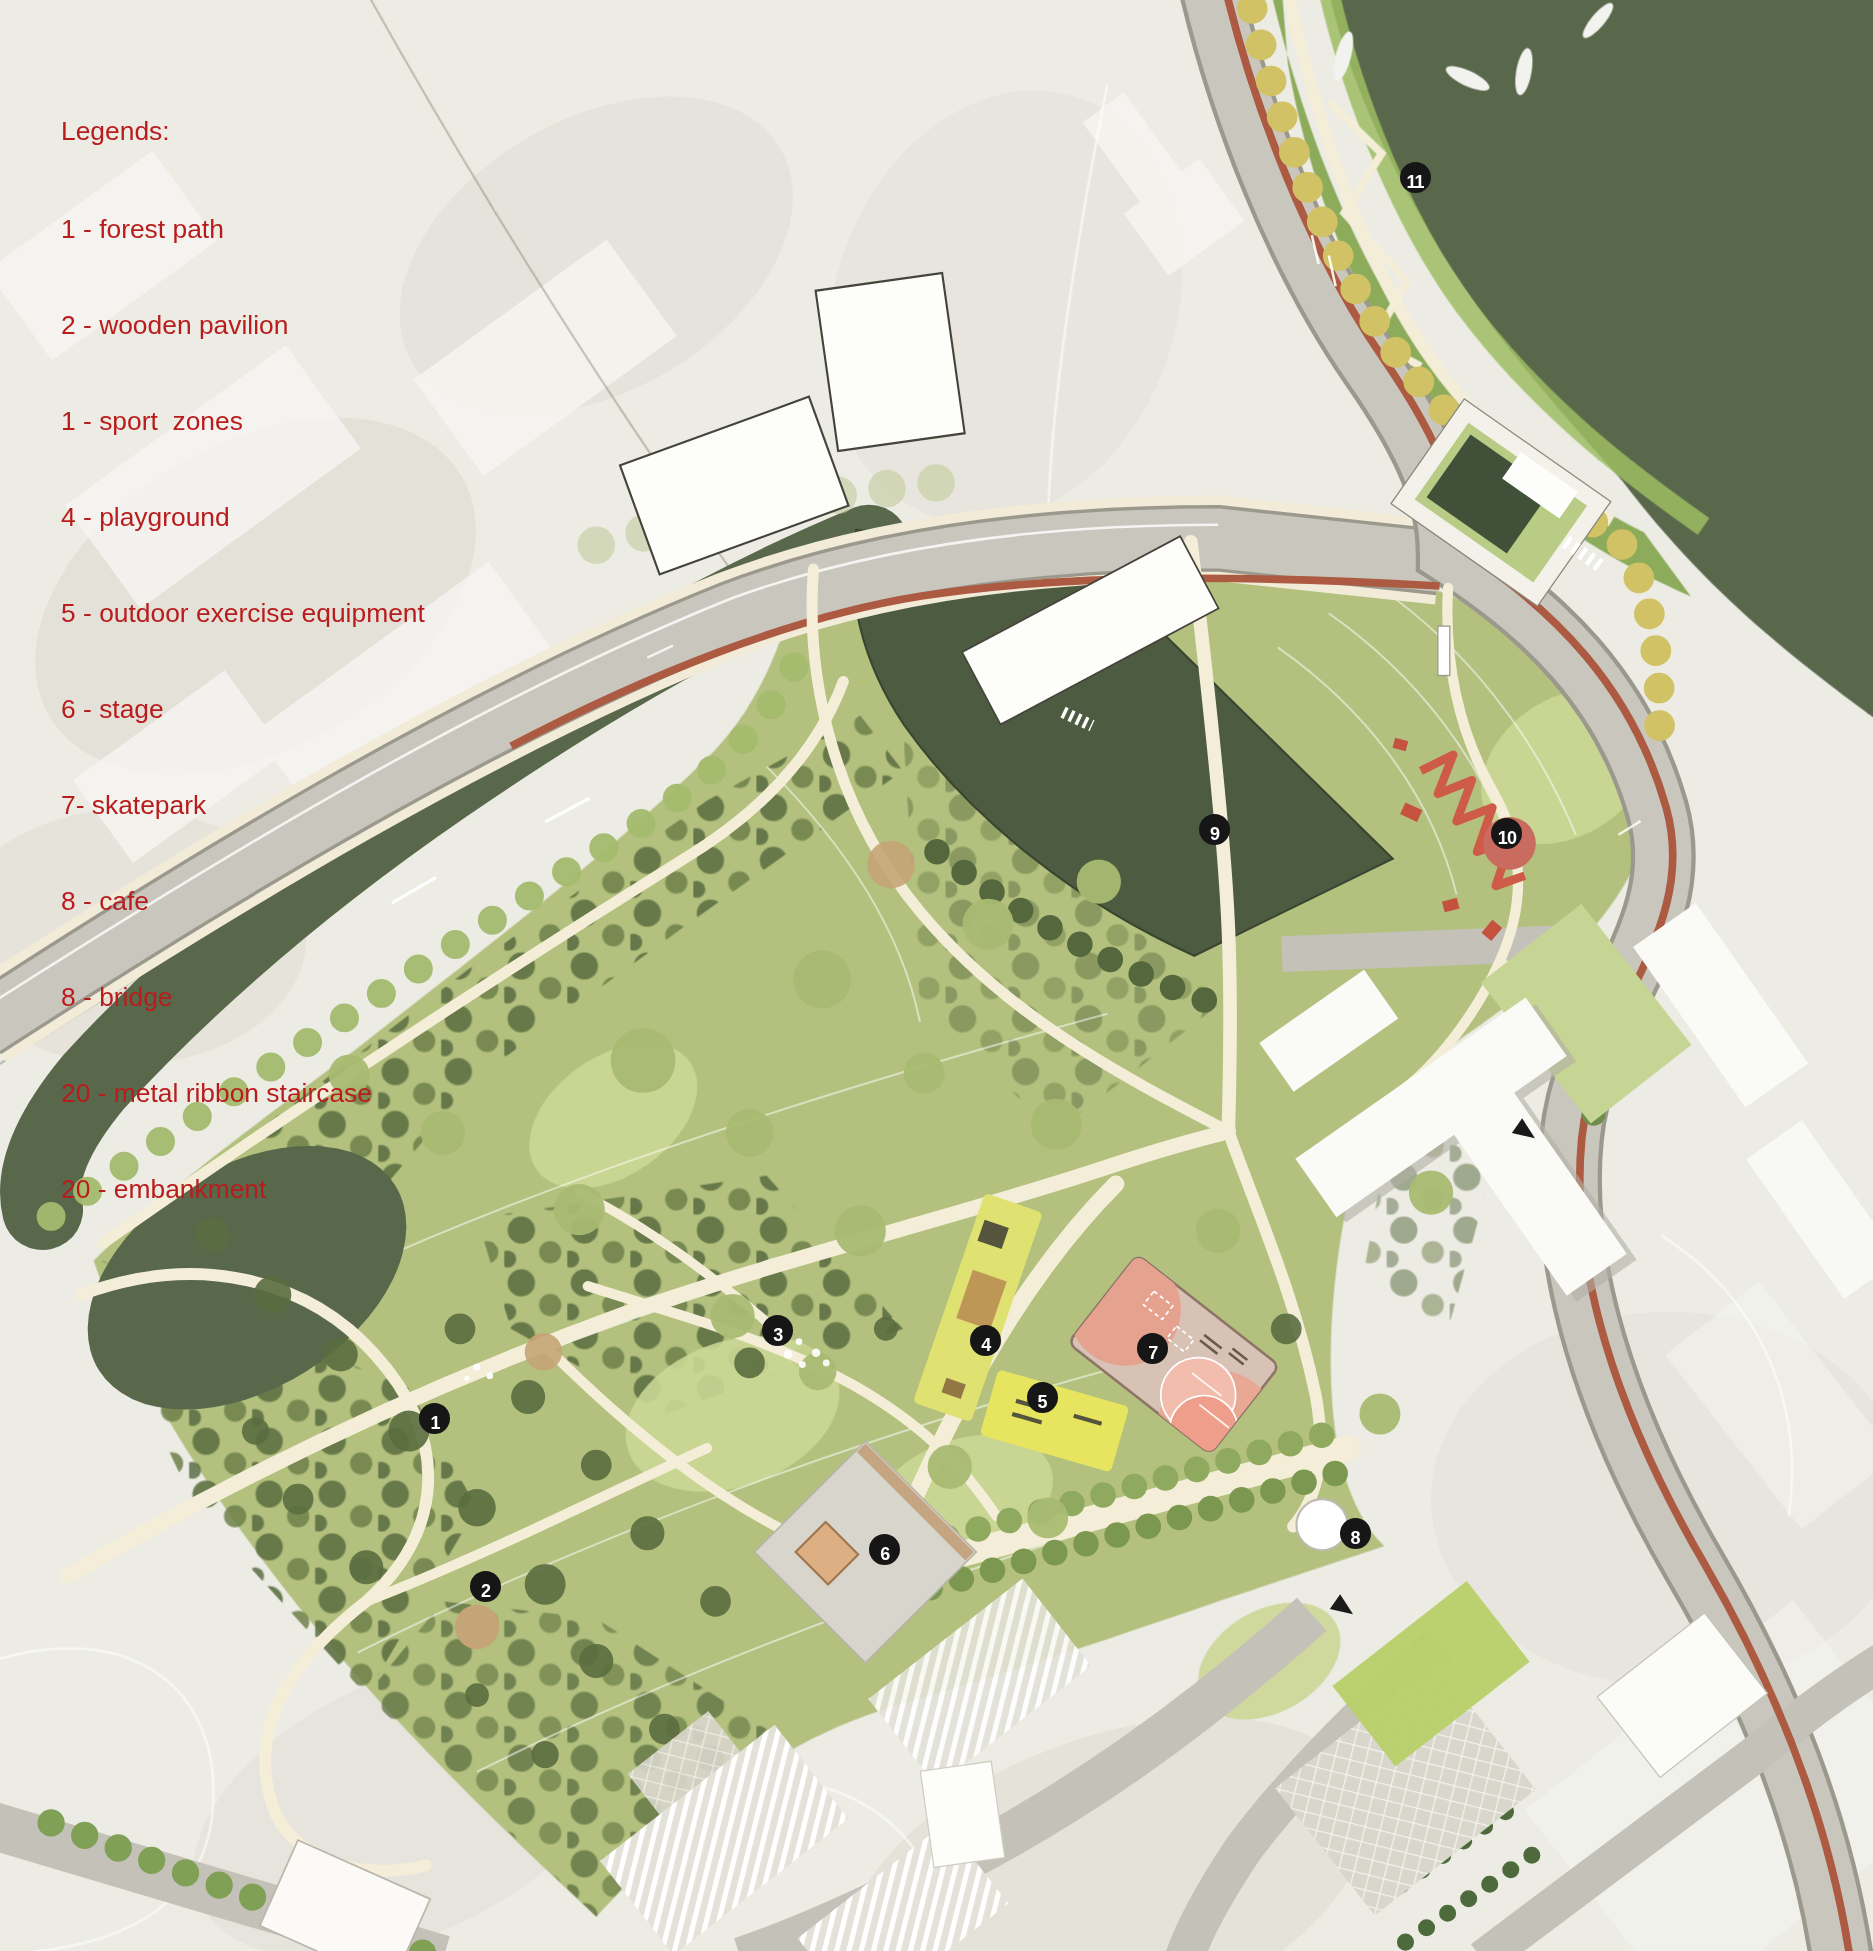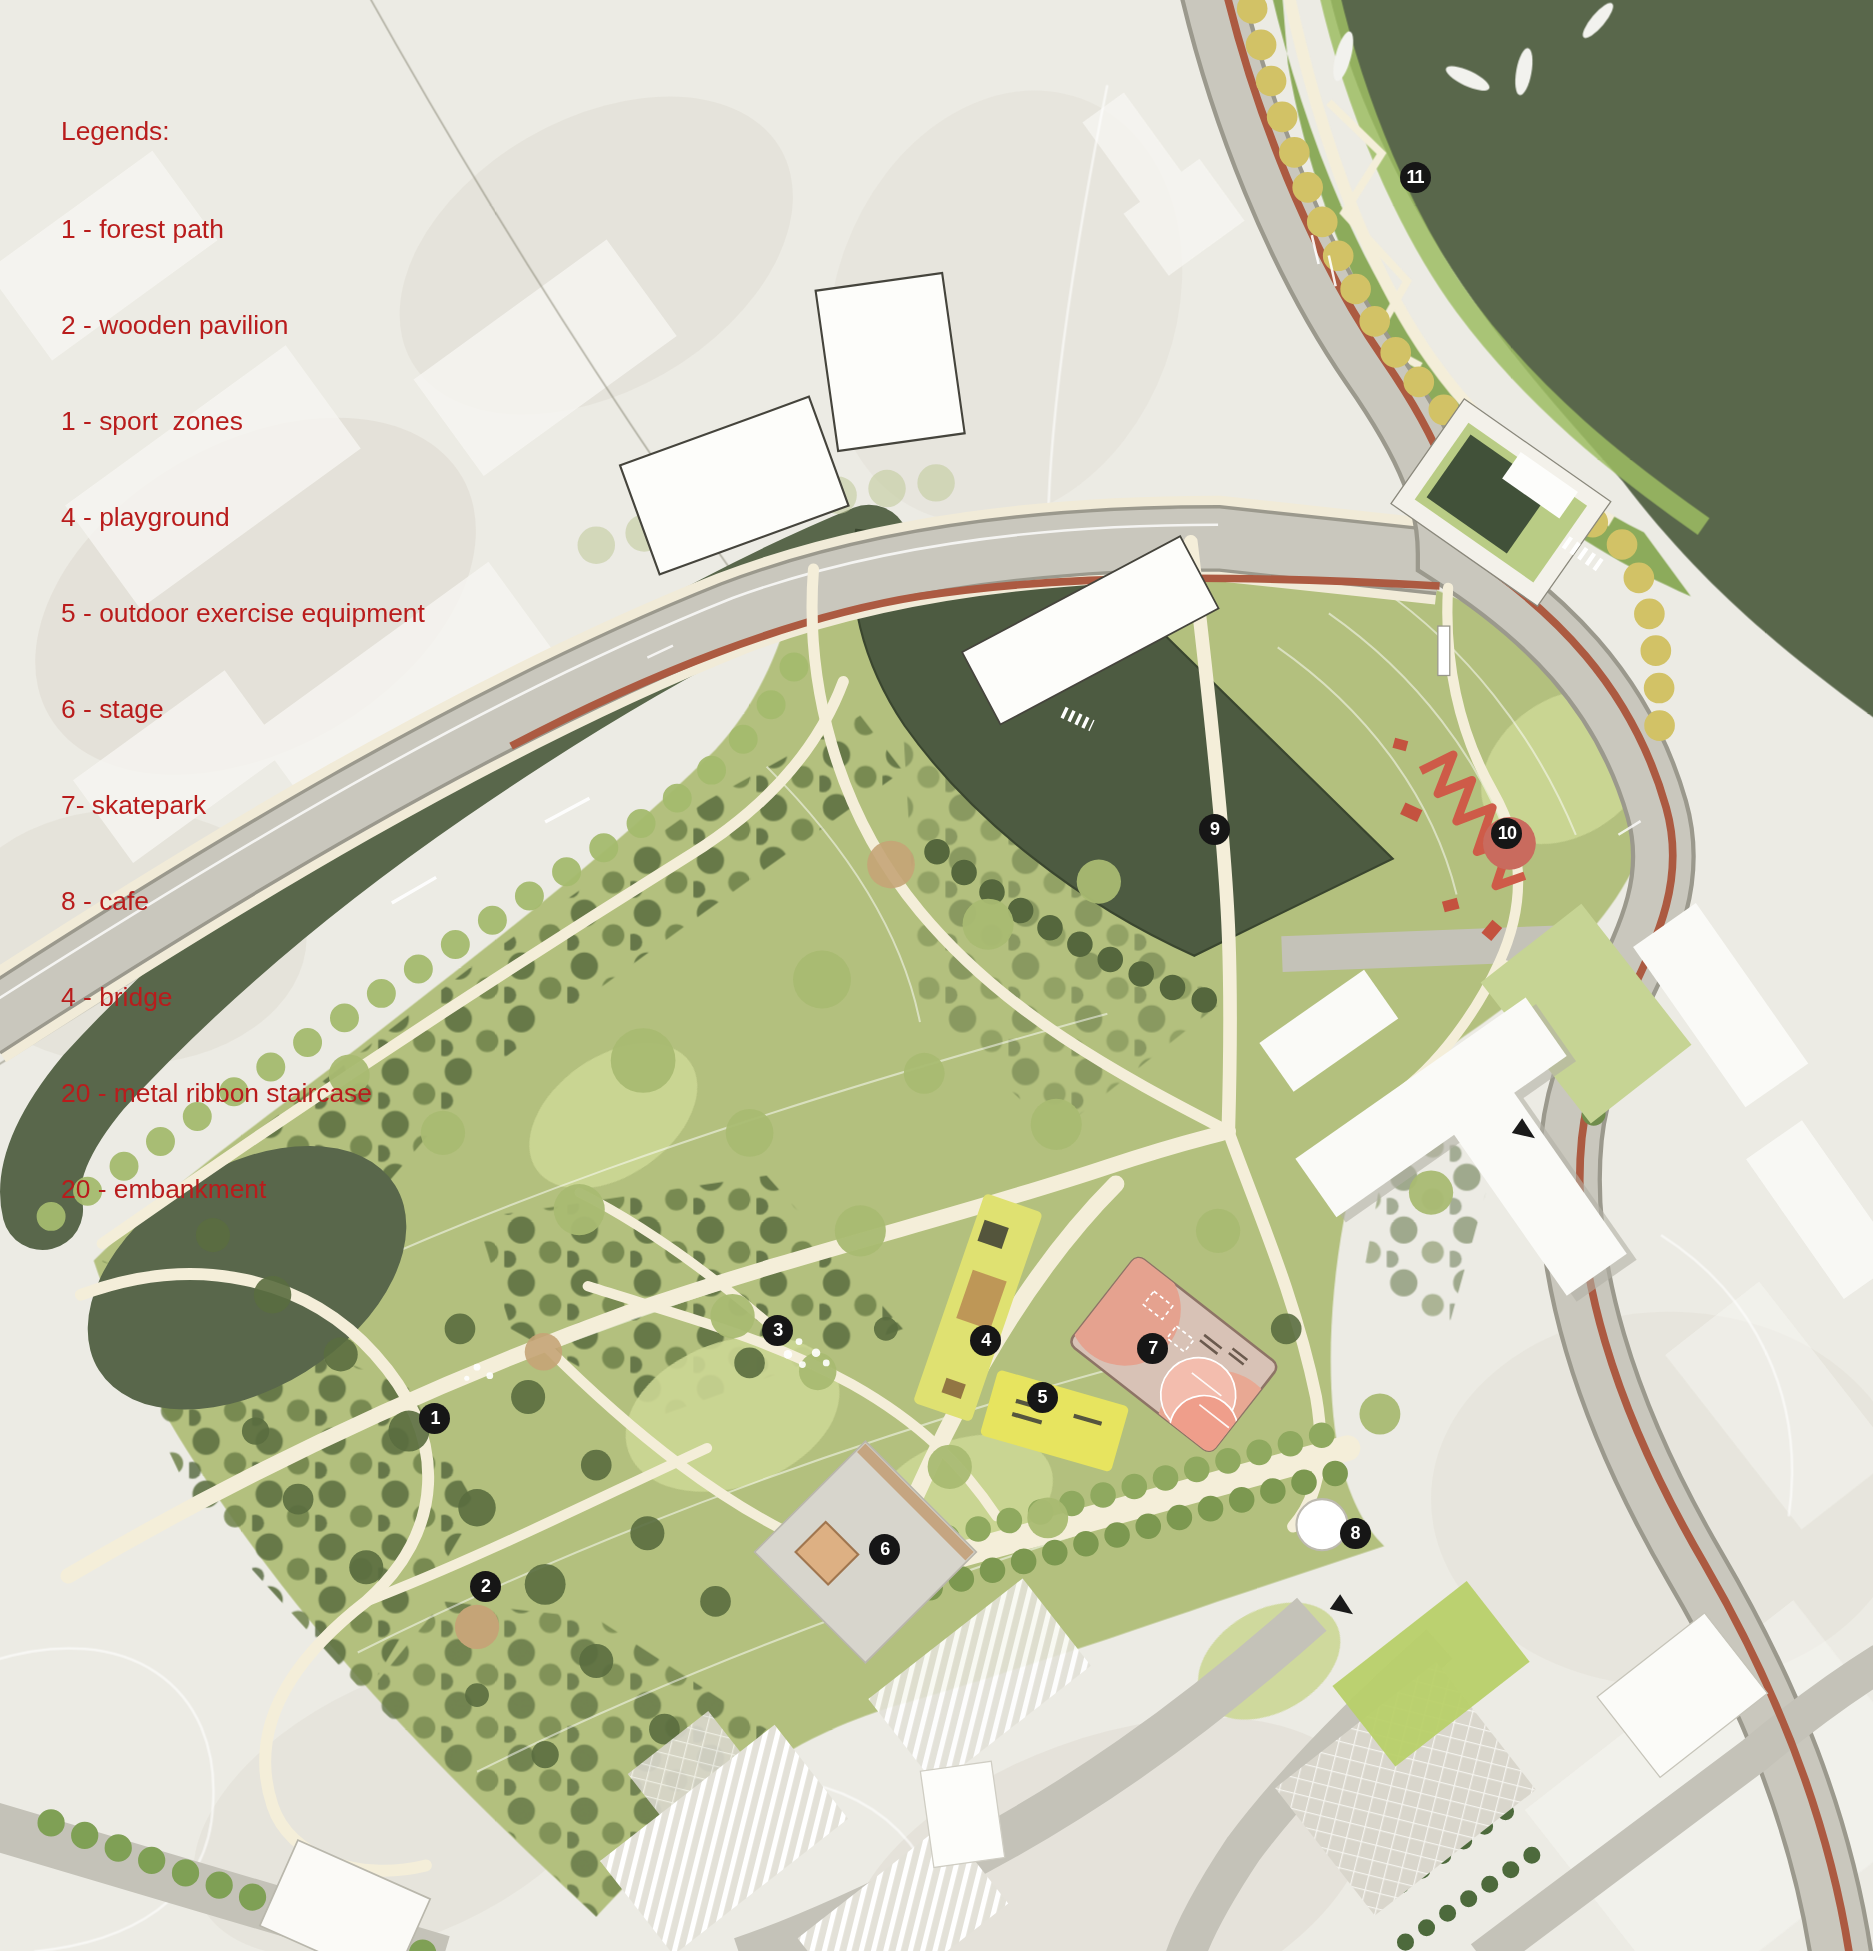--- a/index.html
+++ b/index.html
@@ -9,21 +9,21 @@
   }
   svg.plan{position:absolute;inset:0;display:block;}
   .legend{
     position:absolute;left:61px;top:51px;color:#b91c1c;
     font-size:26.4px;line-height:32px;white-space:pre;
   }
   .legend .title{margin-bottom:1.7px;}
   .marker{
     position:absolute;width:31px;height:31px;margin:-15.3px 0 0 -15.3px;
     background:#161616;border-radius:50%;color:#ffffff;
-    display:flex;align-items:center;justify-content:center;
+    display:flex;align-items:flex-end;justify-content:center;
     font-size:18px;font-weight:bold;letter-spacing:-0.9px;
   }
   .entrance-arrow{
     position:absolute;width:0;height:0;margin:-8.5px 0 0 -10.2px;
     border-left:22px solid #1a1a1a;border-top:9.4px solid transparent;
     border-bottom:9.4px solid transparent;
   }
 </style>
 </head>
 <body>
@@ -355,21 +355,21 @@
 <div class="legend">
   <div class="title">Legends:</div>
   <div>1 - forest path</div>
   <div>2 - wooden pavilion</div>
   <div>1 - sport  zones</div>
   <div>4 - playground</div>
   <div>5 - outdoor exercise equipment</div>
   <div>6 - stage</div>
   <div>7- skatepark</div>
   <div>8 - cafe</div>
-  <div>4 - bridge</div>
+  <div>8 - bridge</div>
   <div>20 - metal ribbon staircase</div>
   <div>20 - embankment</div>
 </div>
 
 <div class="marker" style="left:23.2%;top:72.7%" title="forest path">
       <span>1</span>
     </div>
 <div class="marker" style="left:25.9%;top:81.3%" title="wooden pavilion">
       <span>2</span>
     </div>

